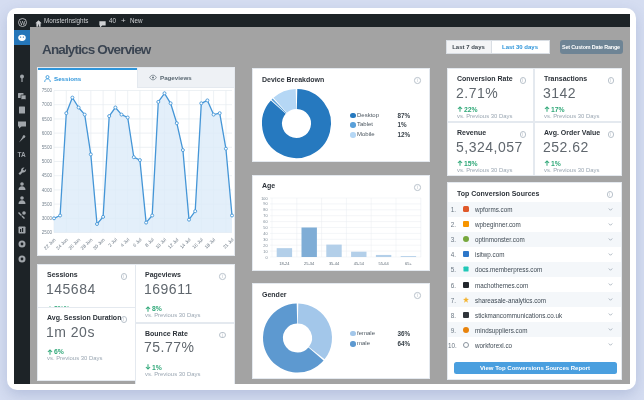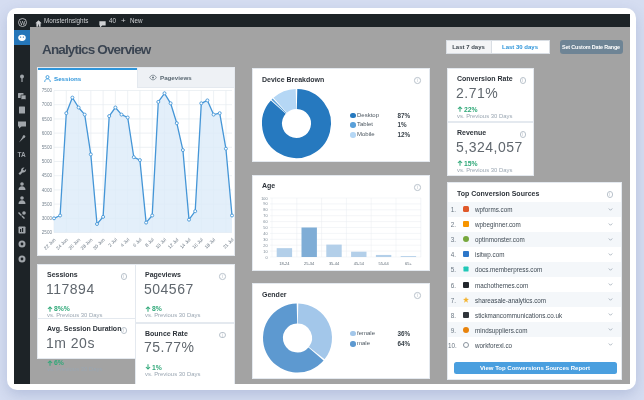--- a/index.html
+++ b/index.html
@@ -221,36 +221,36 @@
               <text transform="translate(165.3,152) rotate(-45)">16 Jul</text>
               <text transform="translate(177.6,152) rotate(-45)">18 Jul</text>
               <text transform="translate(196.0,152) rotate(-45)">21 Jul</text>
             </g>
       </svg>
     </div>
 
     <div class="card" style="left:7px;top:237px;width:99px;height:58.5px">
           <div class="ttl" style="top:6px">Sessions</div>
           <div class="info" style="right:8px;top:8px">i</div>
-          <div class="val" style="top:15.5px">117894</div>
+          <div class="val" style="top:15.5px">145684</div>
           <div class="grn" style="top:40px"><svg width="6" height="6" viewBox="0 0 10 10" style="vertical-align:-0.5px;margin-right:1px">
               <path d="M5 9.5V2M1.5 5 5 1.5 8.5 5" stroke="#2fa878" stroke-width="1.7" fill="none"></path>
             </svg>8%%</div>
           <div class="vsp" style="top:47px">vs. Previous 30 Days</div>
         </div>
     <div class="card" style="left:105px;top:237px;width:99.5px;height:58.5px">
           <div class="ttl" style="top:6px">Pageviews</div>
           <div class="info" style="right:8px;top:8px">i</div>
-          <div class="val" style="top:15.5px">504567</div>
+          <div class="val" style="top:15.5px">169611</div>
           <div class="grn" style="top:40px"><svg width="6" height="6" viewBox="0 0 10 10" style="vertical-align:-0.5px;margin-right:1px">
               <path d="M5 9.5V2M1.5 5 5 1.5 8.5 5" stroke="#2fa878" stroke-width="1.7" fill="none"></path>
             </svg>8%</div>
           <div class="vsp" style="top:47px">vs. Previous 30 Days</div>
         </div>
-    <div class="card" style="left:7px;top:291px;width:99px;height:41px">
+    <div class="card" style="left:7px;top:280px;width:99px;height:74px">
           <div class="ttl" style="top:6px">Avg. Session Duration</div>
           <div class="info" style="right:8px;top:8px">i</div>
           <div class="val" style="top:15.5px">1m 20s</div>
           <div class="grn" style="top:40px"><svg width="6" height="6" viewBox="0 0 10 10" style="vertical-align:-0.5px;margin-right:1px">
               <path d="M5 9.5V2M1.5 5 5 1.5 8.5 5" stroke="#2fa878" stroke-width="1.7" fill="none"></path>
             </svg>6%</div>
           <div class="vsp" style="top:47px">vs. Previous 30 Days</div>
         </div>
     <div class="card" style="left:105px;top:295.5px;width:99.5px;height:74px">
           <div class="ttl" style="top:6px">Bounce Rate</div>
@@ -356,27 +356,45 @@
 
     <div class="card" style="left:417px;top:41px;width:87px;height:54px">
           <div class="ttl" style="top:6px">Conversion Rate</div>
           <div class="info" style="right:7px;top:8px">i</div>
           <div class="val" style="top:15.5px">2.71%</div>
           <div class="grn" style="top:36.5px"><svg width="6" height="6" viewBox="0 0 10 10" style="vertical-align:-0.5px;margin-right:1px">
               <path d="M5 9.5V2M1.5 5 5 1.5 8.5 5" stroke="#2fa878" stroke-width="1.7" fill="none"></path>
             </svg>22%</div>
           <div class="vsp" style="top:43.5px">vs. Previous 30 Days</div>
         </div>
+    <div class="card" style="left:504px;top:41px;width:88px;height:54px">
+          <div class="ttl" style="top:6px">Transactions</div>
+          <div class="info" style="right:7px;top:8px">i</div>
+          <div class="val" style="top:15.5px">3142</div>
+          <div class="grn" style="top:36.5px"><svg width="6" height="6" viewBox="0 0 10 10" style="vertical-align:-0.5px;margin-right:1px">
+              <path d="M5 9.5V2M1.5 5 5 1.5 8.5 5" stroke="#2fa878" stroke-width="1.7" fill="none"></path>
+            </svg>17%</div>
+          <div class="vsp" style="top:43.5px">vs. Previous 30 Days</div>
+        </div>
     <div class="card" style="left:417px;top:95px;width:87px;height:54px">
           <div class="ttl" style="top:6px">Revenue</div>
           <div class="info" style="right:7px;top:8px">i</div>
           <div class="val" style="top:15.5px">5,324,057</div>
           <div class="grn" style="top:36.5px"><svg width="6" height="6" viewBox="0 0 10 10" style="vertical-align:-0.5px;margin-right:1px">
               <path d="M5 9.5V2M1.5 5 5 1.5 8.5 5" stroke="#2fa878" stroke-width="1.7" fill="none"></path>
             </svg>15%</div>
+          <div class="vsp" style="top:43.5px">vs. Previous 30 Days</div>
+        </div>
+    <div class="card" style="left:504px;top:95px;width:88px;height:54px">
+          <div class="ttl" style="top:6px">Avg. Order Value</div>
+          <div class="info" style="right:7px;top:8px">i</div>
+          <div class="val" style="top:15.5px">252.62</div>
+          <div class="grn" style="top:36.5px"><svg width="6" height="6" viewBox="0 0 10 10" style="vertical-align:-0.5px;margin-right:1px">
+              <path d="M5 9.5V2M1.5 5 5 1.5 8.5 5" stroke="#2fa878" stroke-width="1.7" fill="none"></path>
+            </svg>1%</div>
           <div class="vsp" style="top:43.5px">vs. Previous 30 Days</div>
         </div>
 
     <div class="card" style="left:417px;top:155px;width:175px;height:198px">
       <div class="ttl" style="top:7px">Top Conversion Sources</div>
           <div class="info" style="right:8px;top:8px">i</div>
       <div id="rows" style="position:absolute;left:0;top:18.5px;width:173px">
             <div class="row alt" style="top:0px">
               <span class="rn">1.</span>
               <span class="fav" style="background:#e0592a;border-radius:1.5px"></span>

